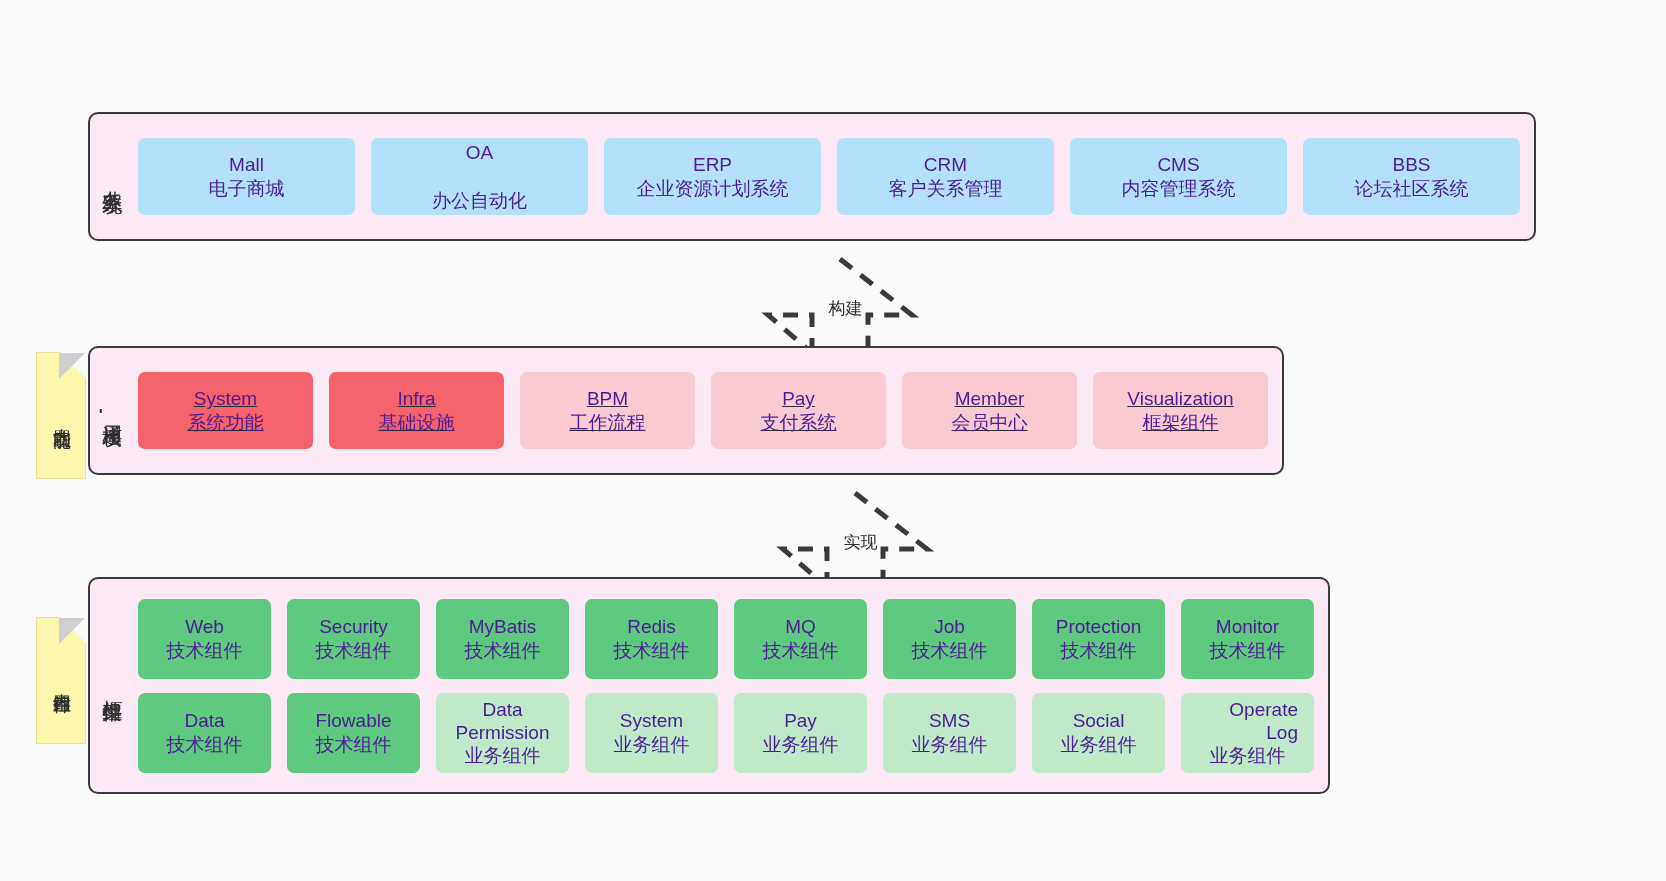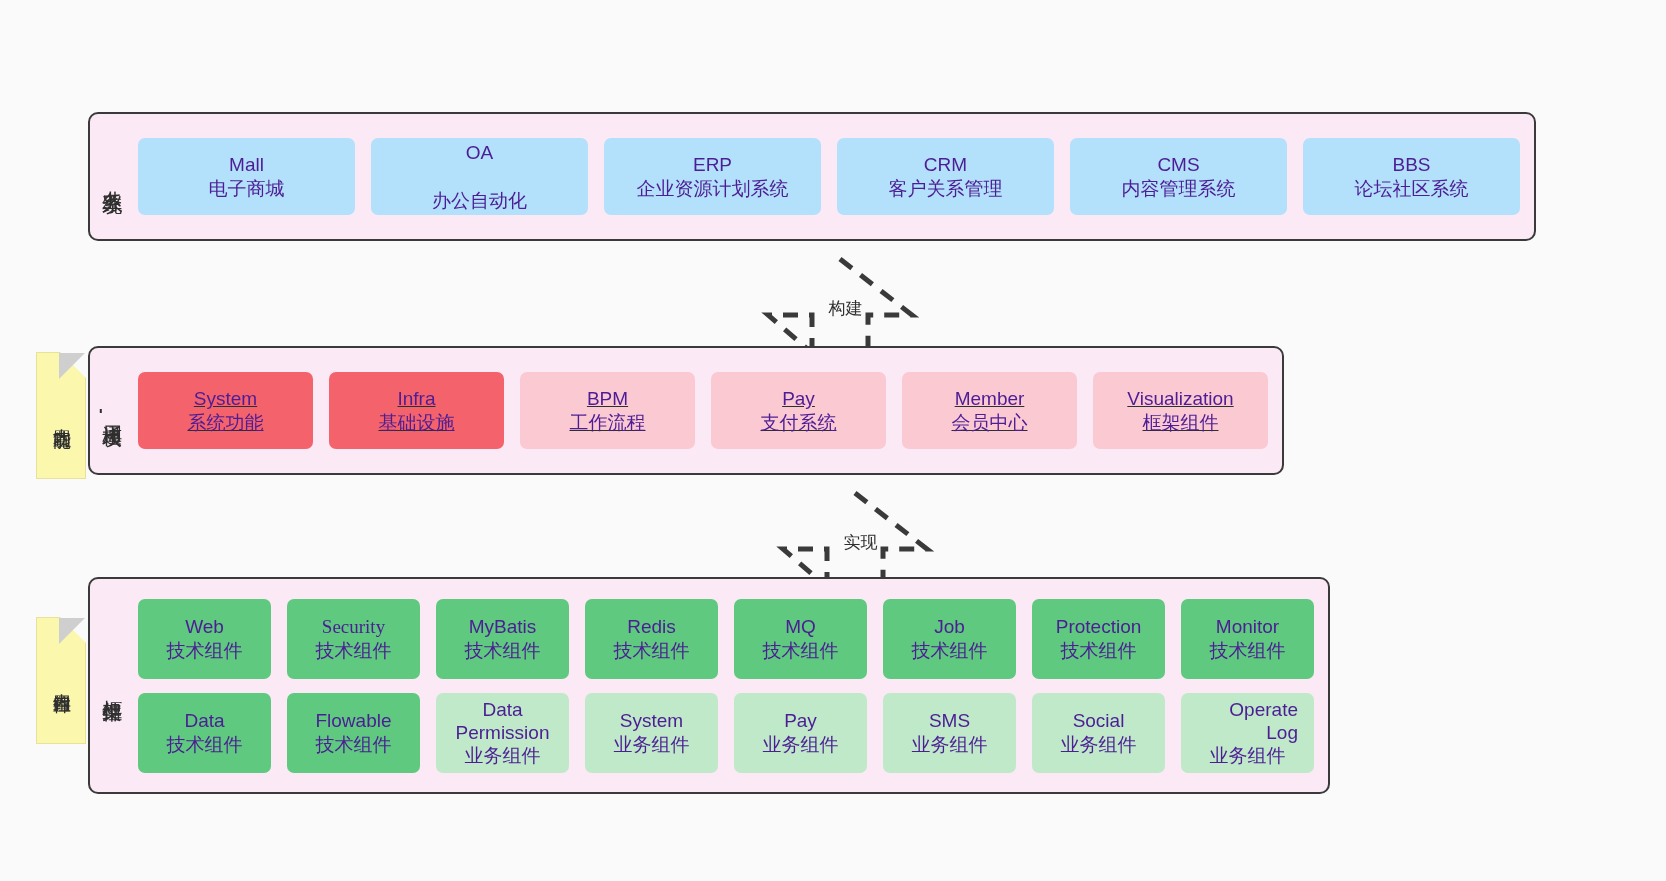--- a/index.html
+++ b/index.html
@@ -231,21 +231,21 @@
 </div>
 
 <div class="layer" id="layer-framework">
   <div class="layer-title">框架组件</div>
   <div class="layer-body">
     <div class="row">
       <div class="cell c-green" style="background: rgb(94, 201, 127);">
         <span class="ln">Web</span>
         <span class="ln">技术组件</span>
       </div>
-      <div class="cell c-green" style="background: rgb(94, 201, 127); font-family: Liberation Serif, serif;">
+      <div class="cell c-green" style="background: rgb(94, 201, 127);">
         <span class="ln">Security</span>
         <span class="ln">技术组件</span>
       </div>
       <div class="cell c-green" style="background: rgb(94, 201, 127);">
         <span class="ln">MyBatis</span>
         <span class="ln">技术组件</span>
       </div>
       <div class="cell c-green" style="background: rgb(94, 201, 127);">
         <span class="ln">Redis</span>
         <span class="ln">技术组件</span>

